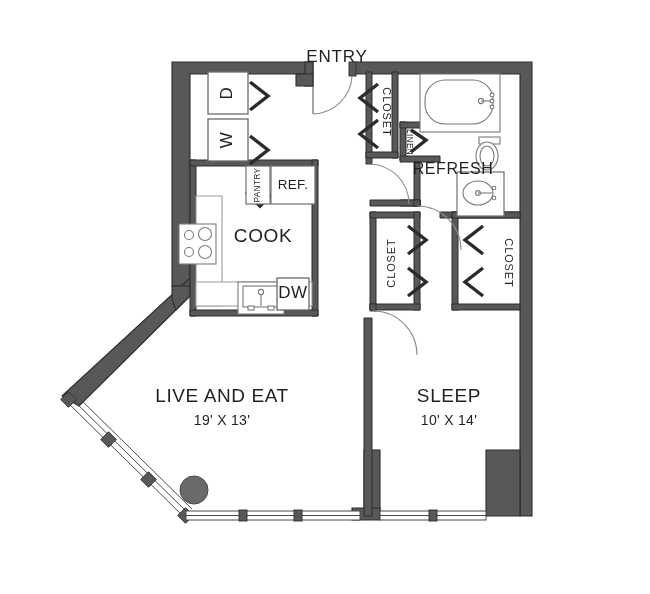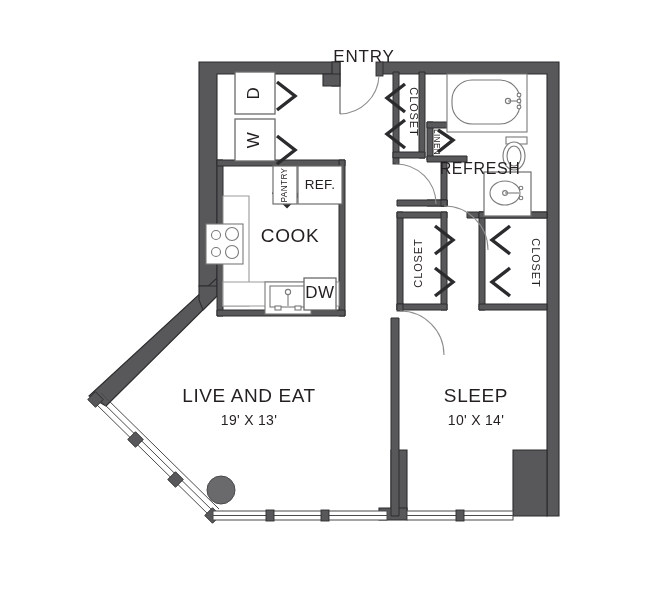--- a/index.html
+++ b/index.html
@@ -11,21 +11,20 @@
     width: 650px;
     height: 594px;
     font-family: "Liberation Sans", sans-serif;
     overflow: hidden;
   }
   #floorplan-root {
     position: relative;
     width: 584px;
     height: 594px;
     background: #ffffff;
-    margin-left: 27px;
   }
   svg.plan {
     display: block;
     width: 650px;
     height: 594px;
   }
   .wall        { fill: #58585a; stroke: #2d2d2f; stroke-width: 1.1; }
   .wall-thin   { fill: #58585a; stroke: #2d2d2f; stroke-width: 1; }
   .room-fill   { fill: #ffffff; }
   .cab         { fill: #ffffff; stroke: #9b9b9b; stroke-width: 1.1; }

